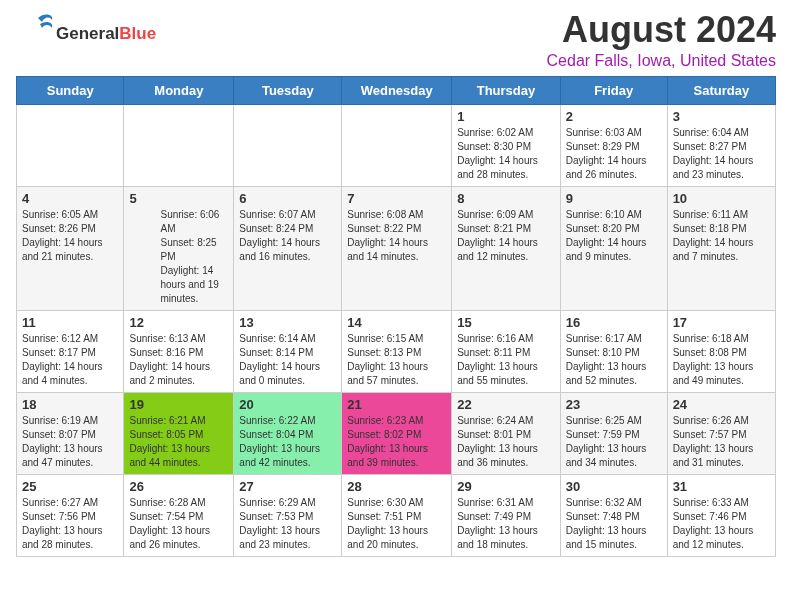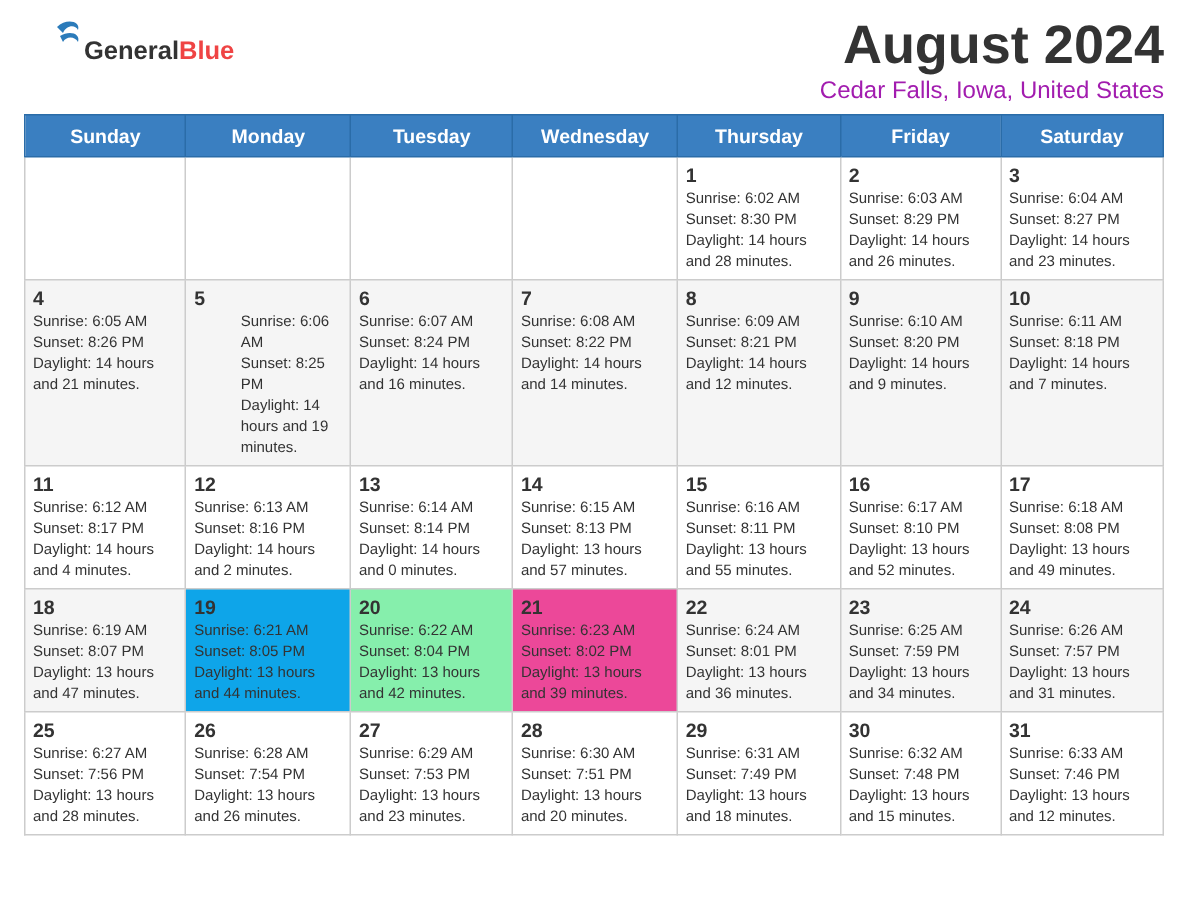--- a/index.html
+++ b/index.html
@@ -252,21 +252,21 @@
 Daylight: 13 hours and 49 minutes.</div>
           </td>
         </tr>
         <tr>
           <td style="background: rgb(245, 245, 245);">
             <span class="day-num">18</span>
             <div class="day-info" style="white-space: pre-line;">Sunrise: 6:19 AM
 Sunset: 8:07 PM
 Daylight: 13 hours and 47 minutes.</div>
           </td>
-          <td style="background: #0ea5e9;">
+          <td style="background: #84cc16;">
             <span class="day-num">19</span>
             <div class="day-info" style="white-space: pre-line;">Sunrise: 6:21 AM
 Sunset: 8:05 PM
 Daylight: 13 hours and 44 minutes.</div>
           </td>
           <td style="background: #86efac;">
             <span class="day-num">20</span>
             <div class="day-info" style="white-space: pre-line;">Sunrise: 6:22 AM
 Sunset: 8:04 PM
 Daylight: 13 hours and 42 minutes.</div>

